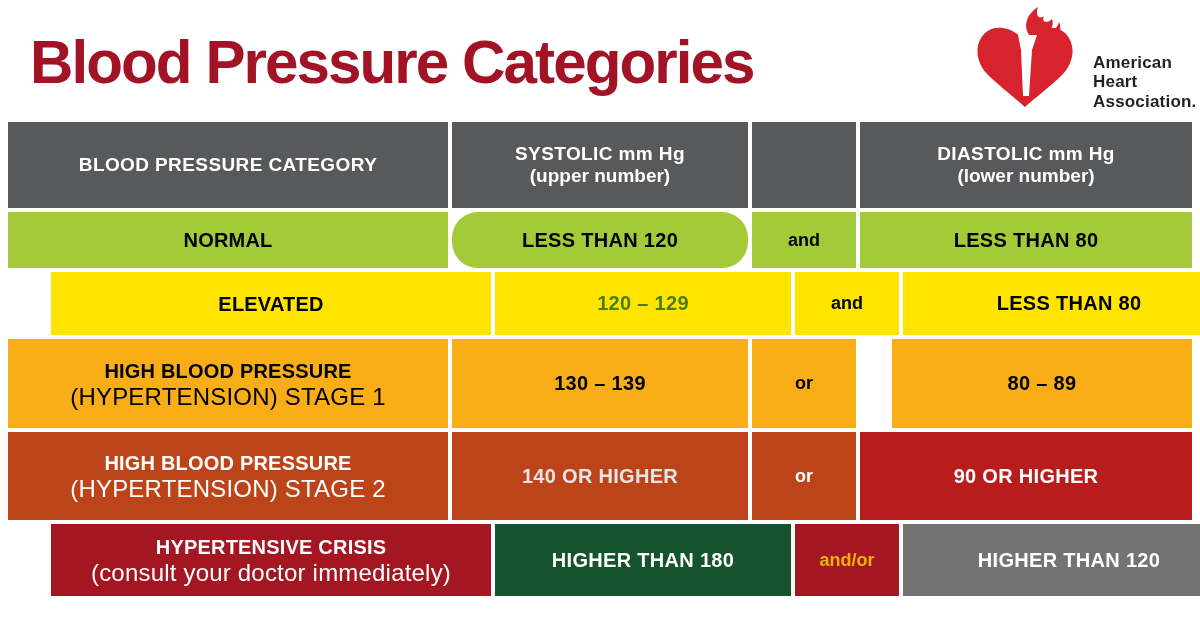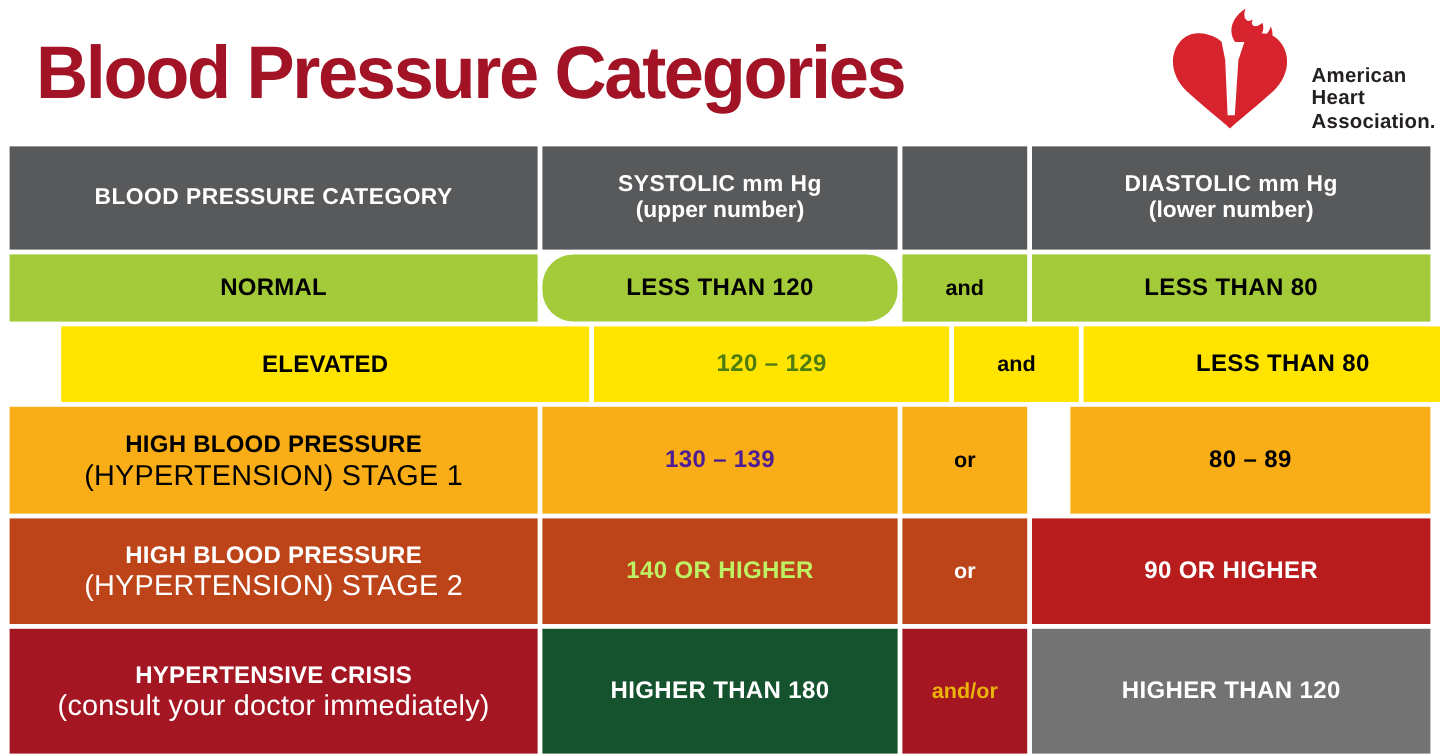--- a/index.html
+++ b/index.html
@@ -23,21 +23,21 @@
   
   .bp-table{position:absolute;left:8px;top:122px;width:1184px;}
   .bp-row{display:grid;grid-template-columns:440px 296px 104px 332px;column-gap:4px;margin-bottom:4px;}
   .cell{display:flex;flex-direction:column;align-items:center;justify-content:center;text-align:center;}
   .bp-row.header{height:86px;}
   .bp-row.header .cell{background:#58595b;color:#ffffff;}
   .r1{height:56px;}
   .r2{height:63px;padding-left:43px;}
   .r3{height:89px;}
   .r4{height:88px;}
-  .r5{height:104px;}
+  .r5{height:72px;margin-left:43px;}
 
   .hdr-main{font-weight:bold;font-size:19px;letter-spacing:.4px;}
   .hdr-sub{font-weight:bold;font-size:19px;}
   .cat-line1{font-weight:bold;font-size:20px;line-height:26px;letter-spacing:.2px;}
   .cat-line2{font-weight:normal;font-size:24px;line-height:26px;letter-spacing:.2px;}
   .val{font-weight:bold;font-size:20px;letter-spacing:.3px;}
   .conn{font-weight:bold;font-size:18px;}
 </style>
 </head>
 <body>
@@ -109,37 +109,37 @@
       <div class="cell" style="background: rgb(255, 228, 0); color: rgb(0, 0, 0);">
         <div class="val">LESS THAN 80</div>
       </div>
     </div>
 
     <div class="bp-row r3">
       <div class="cell" style="background: rgb(249, 174, 23); color: rgb(0, 0, 0);">
         <div class="cat-line1">HIGH BLOOD PRESSURE</div>
         <div class="cat-line2">(HYPERTENSION) STAGE 1</div>
       </div>
-      <div class="cell" style="background: rgb(249, 174, 23); color: #4c1d95;">
+      <div class="cell" style="background: rgb(249, 174, 23); color: #000000;">
         <div class="val">130 – 139</div>
       </div>
       <div class="cell" style="background: rgb(249, 174, 23); color: rgb(0, 0, 0);">
         <div class="conn">or</div>
       </div>
       <div class="cell" style="background: rgb(249, 174, 23); color: rgb(0, 0, 0); margin-left: 32px;">
         <div class="val">80 – 89</div>
       </div>
     </div>
 
     <div class="bp-row r4">
       <div class="cell" style="background: rgb(188, 68, 24); color: rgb(255, 255, 255);">
         <div class="cat-line1">HIGH BLOOD PRESSURE</div>
         <div class="cat-line2">(HYPERTENSION) STAGE 2</div>
       </div>
-      <div class="cell" style="background: rgb(188, 68, 24); color: #bef264;">
+      <div class="cell" style="background: rgb(188, 68, 24); color: #e5e5e5;">
         <div class="val">140 OR HIGHER</div>
       </div>
       <div class="cell" style="background: rgb(188, 68, 24); color: rgb(255, 255, 255);">
         <div class="conn">or</div>
       </div>
       <div class="cell" style="background: #b91c1c; color: rgb(255, 255, 255);">
         <div class="val">90 OR HIGHER</div>
       </div>
     </div>
 

